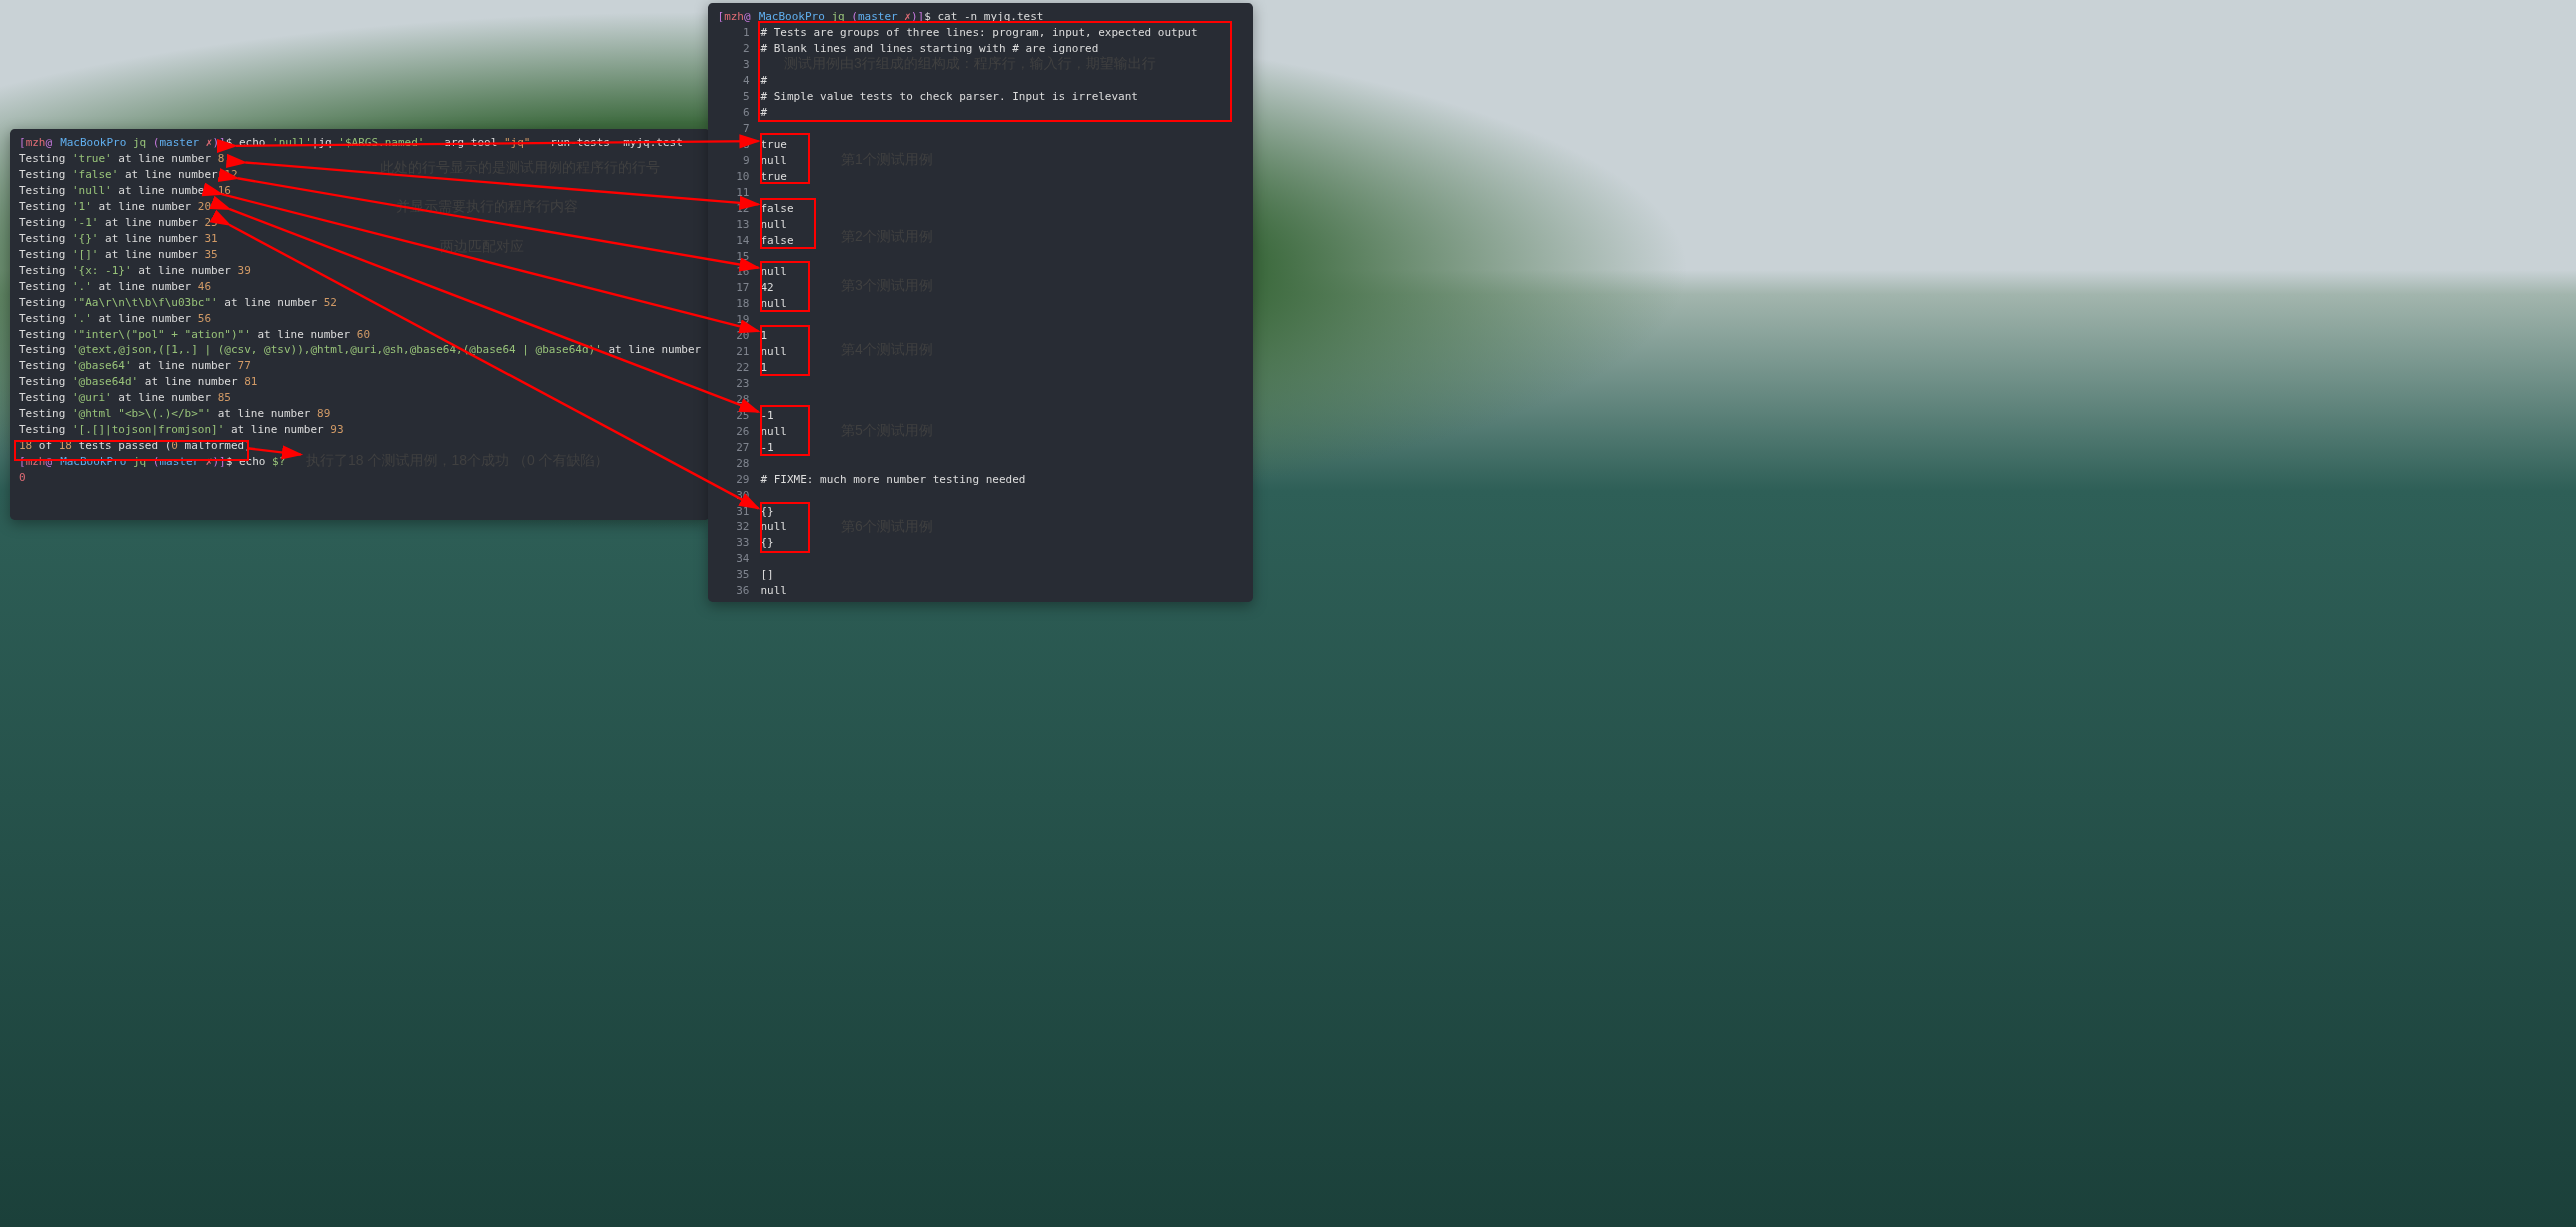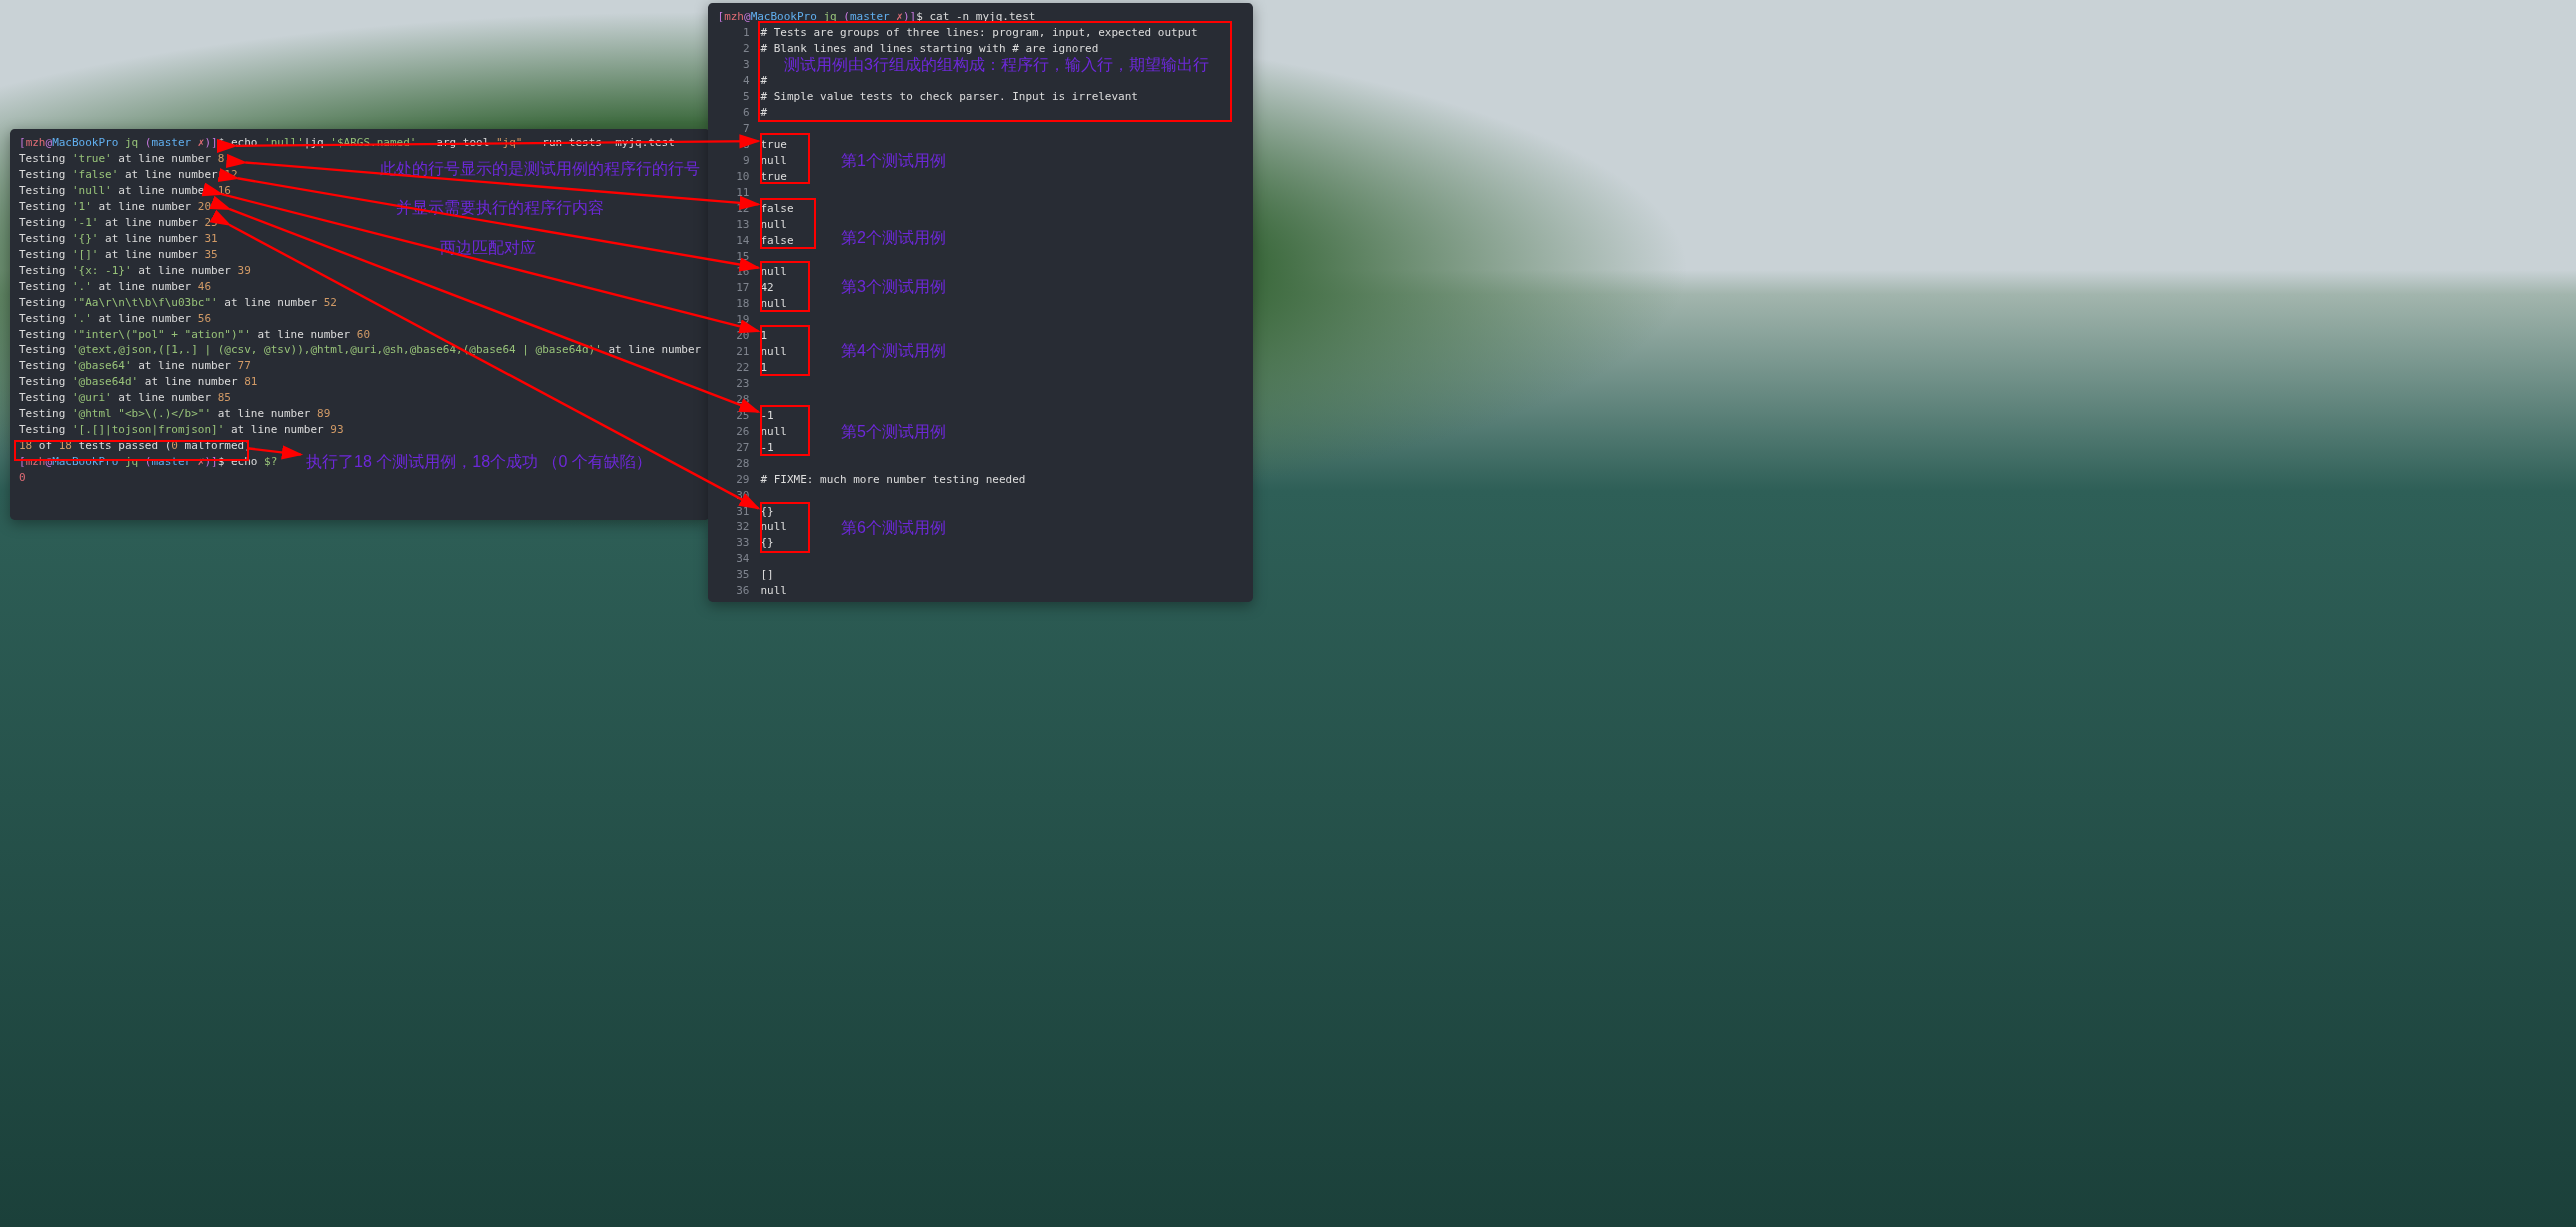--- a/index.html
+++ b/index.html
@@ -10,38 +10,38 @@
       linear-gradient(#c9d2d6 0%, #c9d2d6 22%, #a2b5ad 24%, #2e5f57 40%, #1b403a 100%);
     overflow:hidden;
   }
   .pane{position:absolute;background:#282c34;border-radius:4.7px;box-shadow:0 3.2px 14.2px rgba(0,0,0,.35);padding:6.3px 9.5px;overflow:hidden;}
   #left {left:9.5px;  top:129px; width:681px; height:378px;}
   #right{left:708px; top:3.2px;   width:526px; height:586px;}
 
   
   .br{color:#c678dd;}           
   .user{color:#e06c75;}         
-  .host{color:#61afef;}         
+  .host{color:#61afef;padding-left:8px;}         
   .path{color:#98c379;}         
   .branch{color:#61afef;margin-top:32px;}       
   .dirty{color:#e06c75;}        
   .sigil{color:#ddd;}
   .flag{color:#ddd;}
   .squote{color:#98c379;}       
   .dquote{color:#d19a66;}       
   .cmd{color:#ddd;}
   .num{color:#d19a66;}          
   .zero{color:#e06c75;}
   .gut{color:#7f848e;display:inline-block;width:32px;text-align:right;padding-right:11px;}
   .row{white-space:pre;}
 
   
   .rbox{position:absolute;border:2.4px solid red;pointer-events:none;}
   
-  .rnote{position:absolute;color:#6d28d9;font-family:"PingFang SC","Microsoft YaHei",sans-serif;font-size:16px;pointer-events:none;white-space:nowrap;}
+  .rnote{position:absolute;color:#404040;font-family:"PingFang SC","Microsoft YaHei",sans-serif;font-size:14px;pointer-events:none;white-space:nowrap;}
   
   #arrows{position:absolute;left:0;top:0;pointer-events:none;}
 </style>
 </head>
 <body>
 
 <div id="left" class="pane">
 
   <div class="row"><span class="br">[</span><span class="user">mzh</span><span class="br">@</span><span class="host">MacBookPro</span> <span class="path">jq</span> <span class="br">(</span><span class="branch">master</span> <span class="dirty">✗</span><span class="br">)</span><span class="br">]</span><span class="sigil">$</span> <span class="cmd">echo</span> <span class="squote">'null'</span><span class="cmd">|</span><span class="cmd">jq</span> <span class="squote">'$ARGS.named'</span> <span class="flag">--arg</span> <span class="cmd">tool</span> <span class="dquote">"jq"</span> <span class="flag">--run-tests</span>  <span class="cmd">myjq.test</span></div>
 

